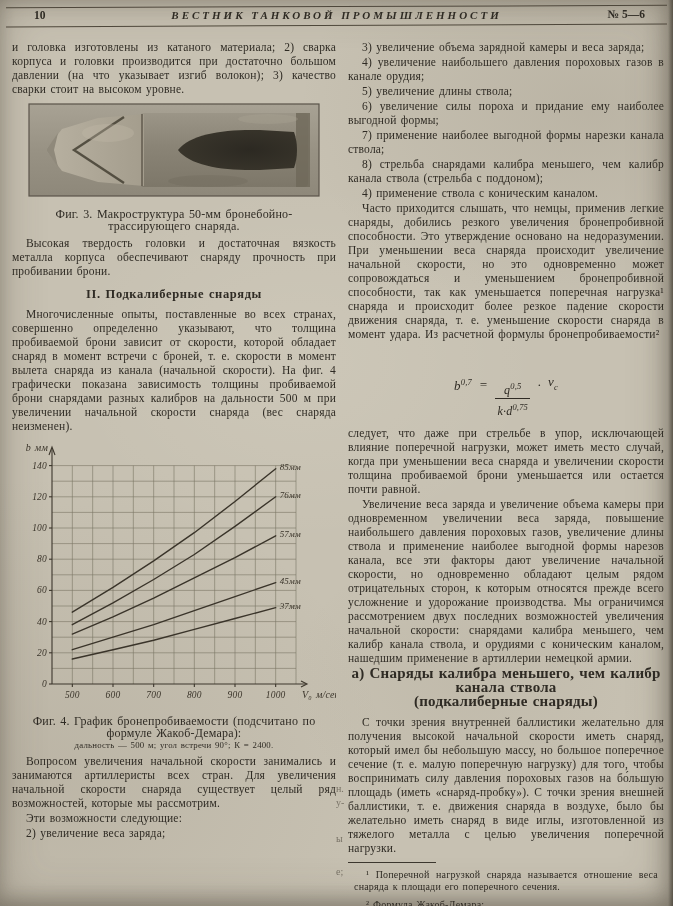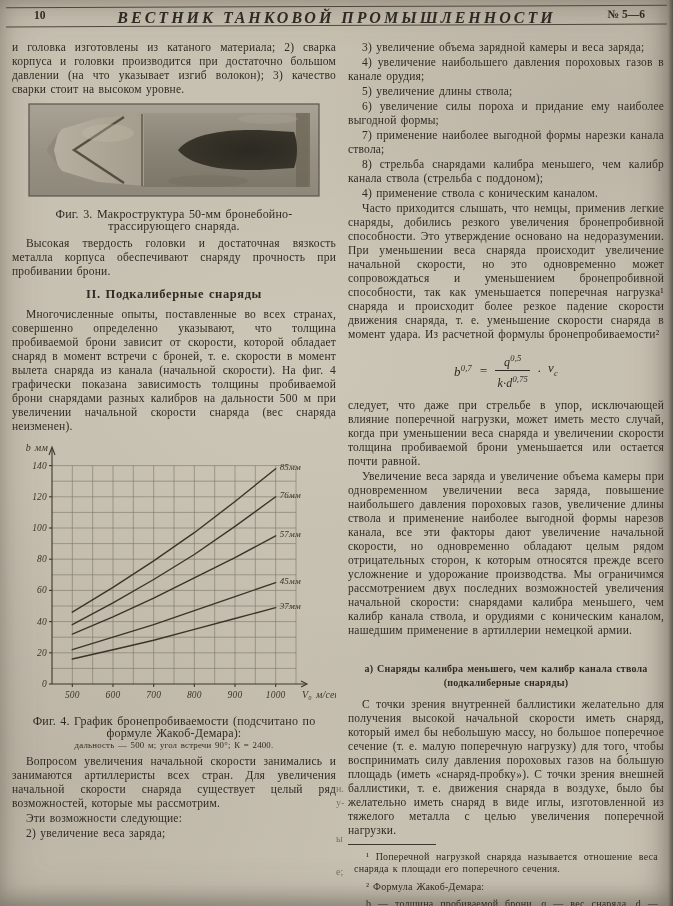--- a/index.html
+++ b/index.html
@@ -15,41 +15,41 @@
     box-shadow: inset 0 0 46px rgba(70,60,45,.30), inset -10px 0 20px rgba(50,45,35,.22), inset 0 -8px 16px rgba(50,45,35,.18);
   }
   .page::after{content:'';position:absolute;right:0;top:0;bottom:0;width:5px;
     background:linear-gradient(to left, rgba(40,36,28,.5), transparent);pointer-events:none;}
   
   .rule{position:absolute;left:6px;right:6px;border-top:1.4px solid #4e473b;}
   .rule-top{top:6px;transform:rotate(-.2deg);}
   .rule-bot{top:25px;transform:rotate(-.25deg);}
   .page-num{position:absolute;left:34px;top:9px;font-weight:bold;font-size:11.5px;}
   .journal-title{position:absolute;left:60px;right:60px;top:9px;text-align:center;
-    font-weight:bold;font-style:italic;letter-spacing:3px;font-size:16px;white-space:nowrap;}
+    font-weight:bold;font-style:italic;letter-spacing:3px;font-size:11px;white-space:nowrap;}
   .issue{position:absolute;right:28px;top:8px;font-weight:bold;font-size:11.5px;}
   
   .col{position:absolute;top:40px;text-align:justify;font-size:11.5px;line-height:14px;
     letter-spacing:.2px;word-spacing:1.2px;}
   .col-left{left:12px;width:324px;}
   .col-right{left:348px;width:316px;}
   p{margin:0 0 1px 0;text-indent:14px;}
   p.cont{text-indent:0;}
   h2{margin:9px 0 6px;text-align:center;font-size:12.5px;letter-spacing:.6px;text-indent:0;}
-  h3{margin:25px 0 7px;text-align:center;font-size:10px;line-height:14px;text-indent:0;}
+  h3{margin:1px 0 7px;text-align:center;font-size:15px;line-height:14px;text-indent:0;}
   h3 span{display:block;}
   figure{margin:7px 0 4px;text-align:center;}
   figcaption{font-size:12px;line-height:11.5px;text-align:center;padding:0 12px;margin-top:9px;}
   .caption-sub{font-size:8.8px;line-height:10px;text-align:center;margin-top:1px;}
   
   .formula{display:flex;align-items:center;justify-content:center;gap:7px;
     font-style:italic;font-size:13px;margin:10px 0 8px;text-indent:0;}
   .formula sup{font-size:8.5px;}
   .formula sub{font-size:8.5px;}
-  .frac{display:inline-flex;flex-direction:column;text-align:center;font-size:12px;}
+  .frac{display:inline-flex;flex-direction:column;text-align:center;font-size:12px;margin-top:28px;}
   .frac .num{border-bottom:1px solid #2f2b24;padding:0 9px 1px;}
   .frac .den{padding-top:1px;}
   
   .footnote-rule{width:88px;border-top:1px solid #3c372e;margin:7px 0 4px;}
   .footnotes p{font-size:10px;line-height:11.8px;text-indent:12px;margin:6px;}
   
   .grid{stroke:#7b7565;stroke-width:.6;}
   .axis{stroke:#3c362c;stroke-width:1.1;fill:none;}
   .tick{font-family:"Liberation Serif",serif;font-style:italic;font-size:9.5px;fill:#3a342a;}
   .curve{stroke:#3a342a;stroke-width:1.4;fill:none;stroke-linejoin:round;stroke-linecap:round;}

